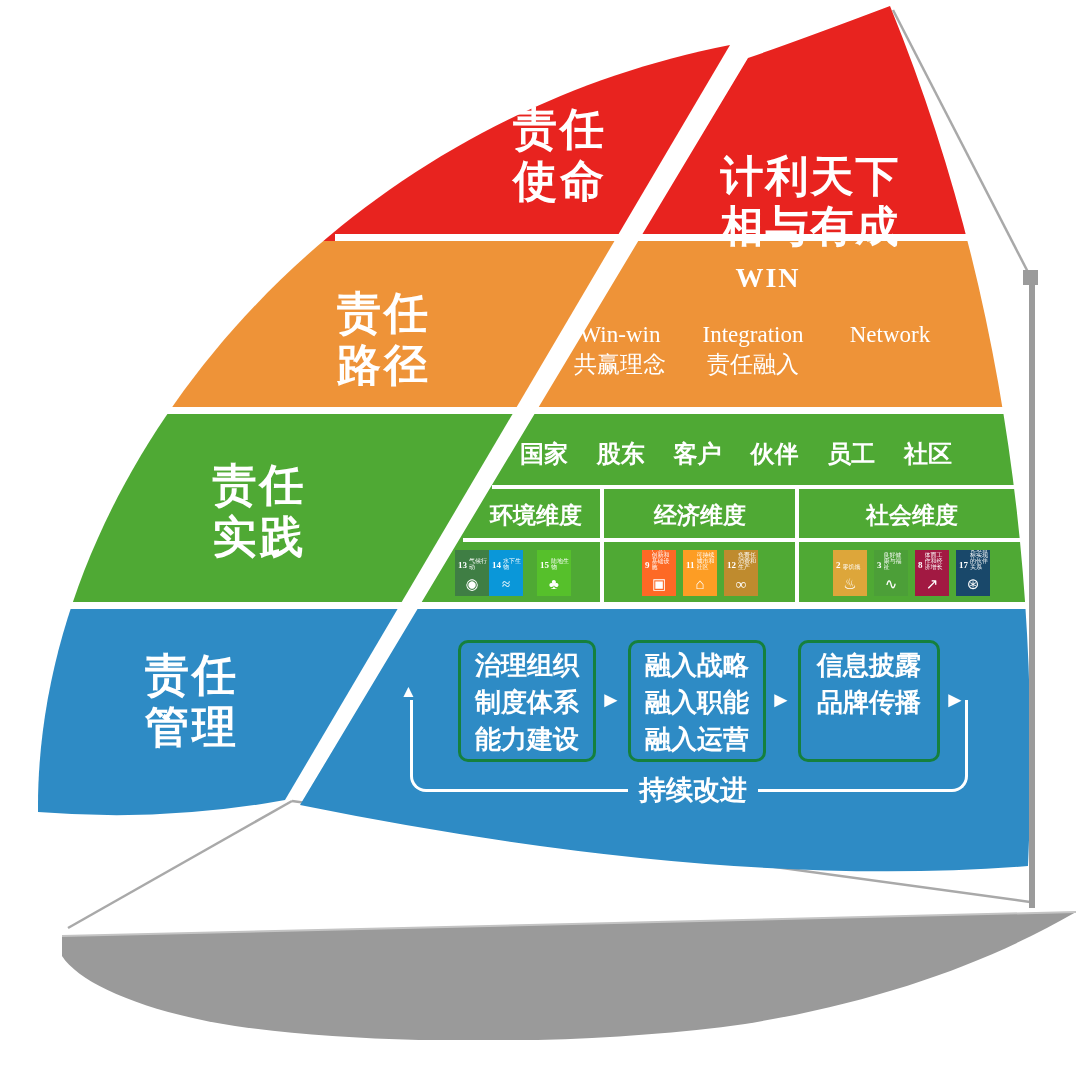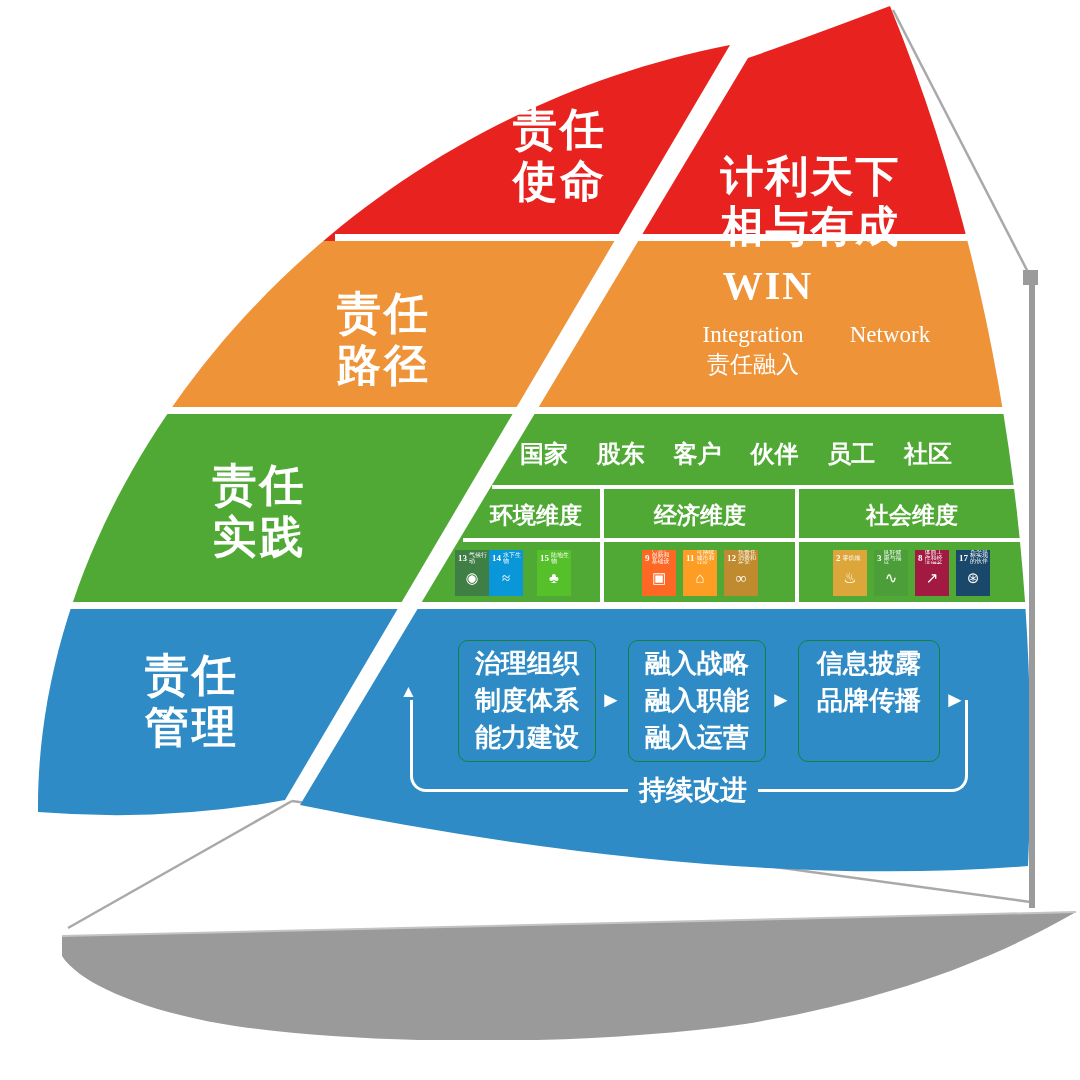--- a/index.html
+++ b/index.html
@@ -2,30 +2,30 @@
 <html><head>
 <meta charset="utf-8">
 <style>
   html,body{margin:0;padding:0;background:#ffffff;}
   .stage{position:relative;width:1080px;height:1040px;overflow:hidden;
          font-family:Liberation Serif, serif;}
   svg.bg{position:absolute;left:0;top:0;}
   .t{position:absolute;color:#fff;font-weight:700;}
   .ctr{text-align:center;}
   .big{font-size:44px;line-height:52px;letter-spacing:3px;}
-  .win{font-size:40px;letter-spacing:2px;}
+  .win{font-size:28px;letter-spacing:2px;}
   .sub{position:absolute;color:#fff;font-weight:400;text-align:center;font-size:23px;line-height:30px;}
   .stake{position:absolute;color:#fff;font-weight:700;font-size:24px;display:flex;justify-content:space-between;}
   .dim{position:absolute;color:#fff;font-weight:700;font-size:23px;text-align:center;}
   .sdg{position:absolute;top:550px;width:34px;height:46px;color:#fff;overflow:hidden;}
-  .sdg-hd{display:flex;gap:2px;padding:2px 2px 0 3px;align-items:center;height:12px;overflow:hidden;}
+  .sdg-hd{display:flex;gap:2px;padding:8px 2px 0 3px;align-items:flex-end;height:12px;overflow:hidden;}
   .sdg-num{font-size:9px;font-weight:700;line-height:10px;}
   .sdg-nm{font-size:6px;line-height:6px;overflow:hidden;}
   .sdg-gl{text-align:center;font-size:15px;line-height:28px;}
-  .mbox{position:absolute;top:640px;height:122px;border:1px solid #15803d;border-radius:10px;
+  .mbox{position:absolute;top:640px;height:122px;border:3px solid #15803d;border-radius:10px;
         box-sizing:border-box;color:#fff;font-weight:700;font-size:26px;line-height:37px;
         text-align:center;padding-top:4px;}
   .arrow{position:absolute;color:#fff;font-size:22px;line-height:22px;}
   .loop{position:absolute;left:410px;top:700px;width:558px;height:92px;box-sizing:border-box;
         border:3px solid #fff;border-top:none;border-radius:0 0 16px 16px;}
   .loop-label{position:absolute;left:628px;top:769px;width:130px;text-align:center;
         color:#ffffff;font-weight:700;font-size:27px;padding:3px 0;}
   .loop-arrow{position:absolute;left:400px;top:682px;color:#fff;font-size:17px;}
 </style>
 </head>
@@ -85,20 +85,24 @@
     <div>计利天下</div>
     <div>相与有成</div>
   </div>
 
   <div class="t big" style="left:337px;top:288px;width:140px;">
     <div>责任</div>
     <div>路径</div>
   </div>
   <div class="t ctr win" style="left:668px;top:262px;width:200px;">WIN</div>
 
+  <div class="sub" style="left:545px;top:320px;width:150px;">
+    <div>Win-win</div>
+    <div>共赢理念</div>
+  </div>
   <div class="sub" style="left:678px;top:320px;width:150px;">
     <div>Integration</div>
     <div>责任融入</div>
   </div>
   <div class="sub" style="left:802px;top:320px;width:176px;">
     <div>Network</div>
   </div>
 
   <div class="t ctr big" style="left:192px;top:460px;width:135px;">
     <div>责任</div>

